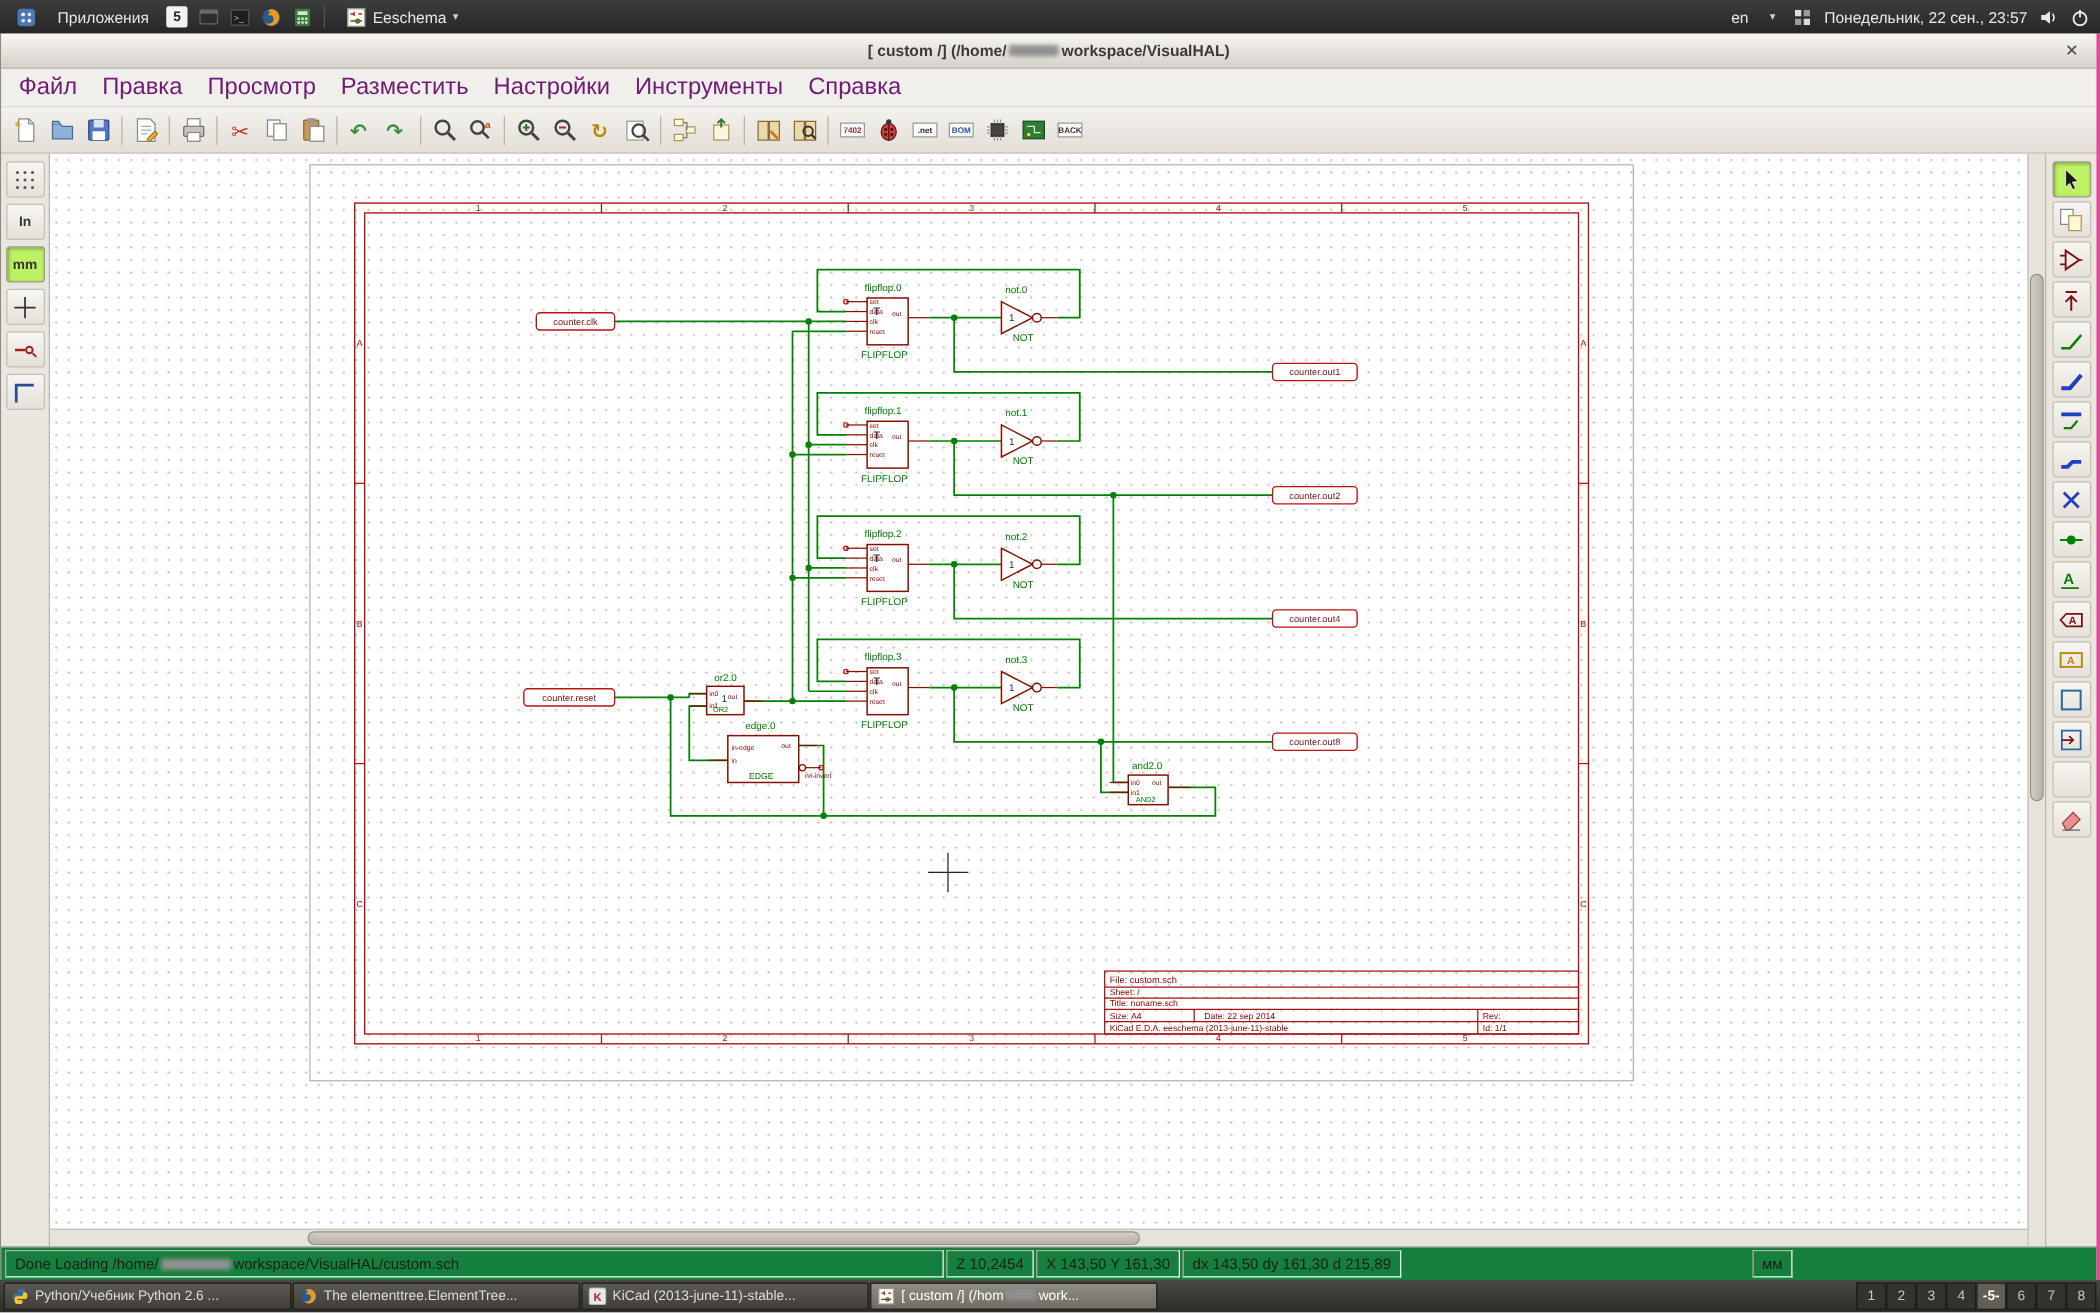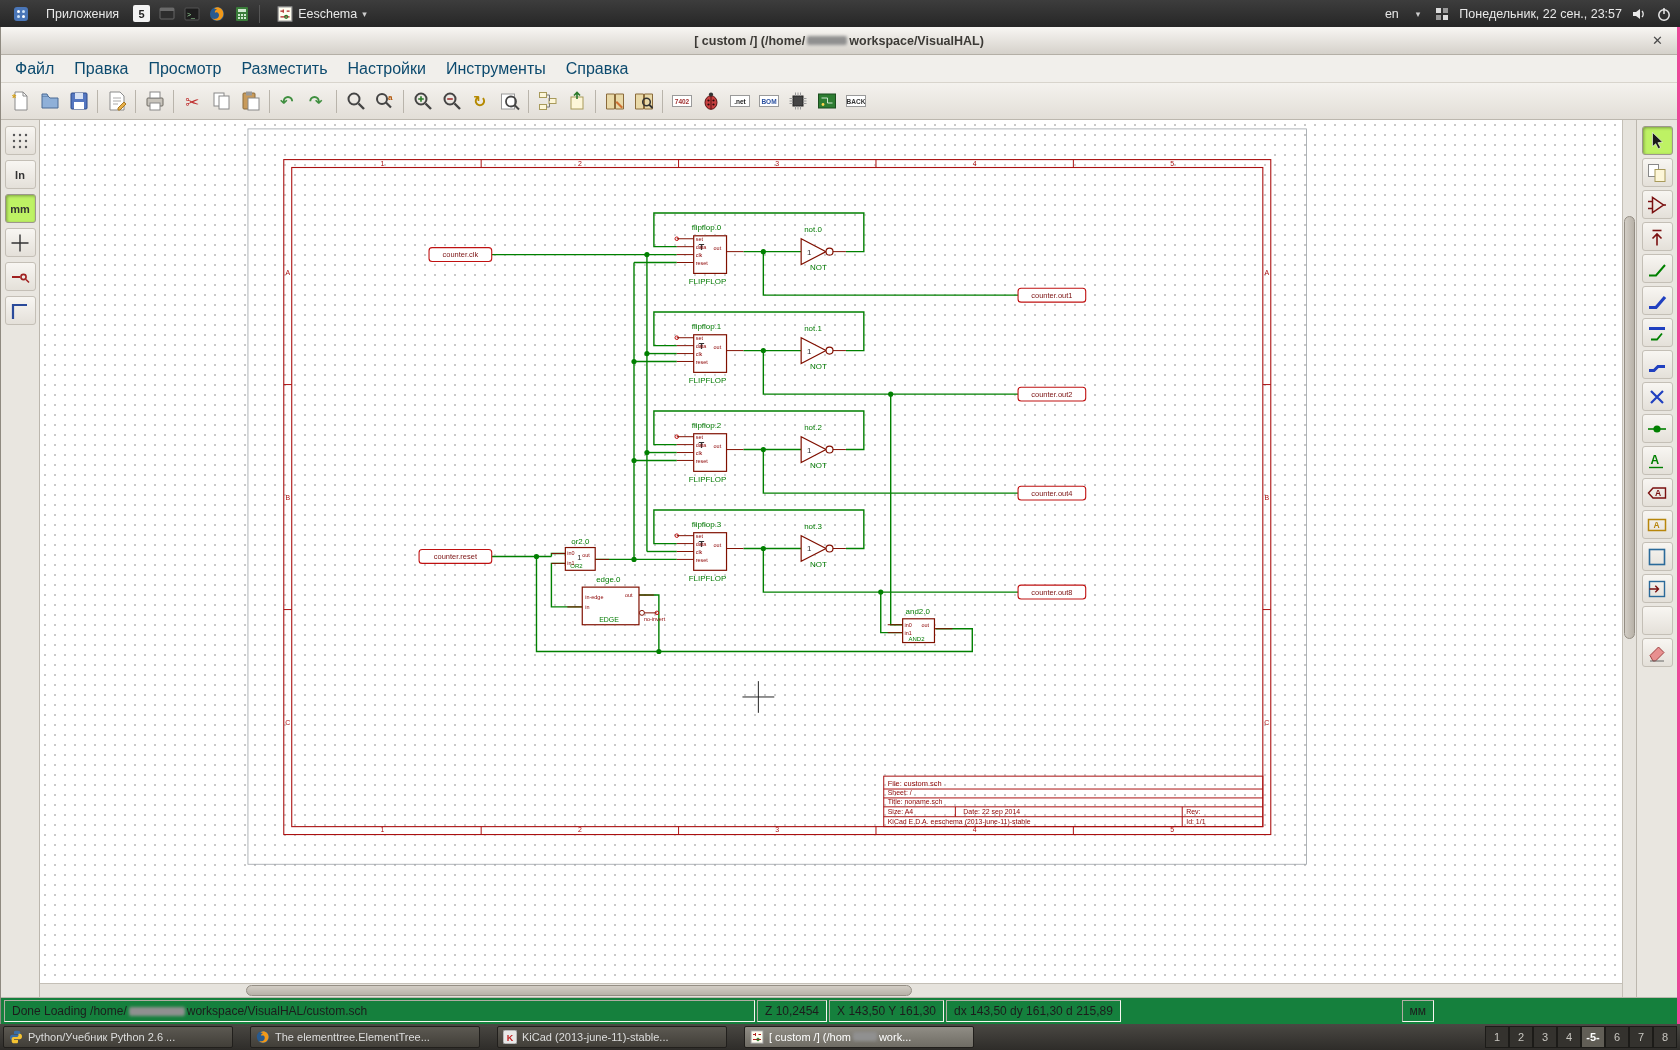--- a/index.html
+++ b/index.html
@@ -20,21 +20,21 @@
 
   
   .window{flex:1;display:flex;flex-direction:column;background:#ece9e3;
           border-left:1px solid #8f8a80;border-right:3px solid #ec4899;min-height:0;}
   .titlebar{flex:0 0 27px;background:linear-gradient(#f8f6f3,#d5d1ca);border-bottom:1px solid #b4afa6;
             display:flex;align-items:center;position:relative;}
   .title{flex:1;text-align:center;font-size:12.5px;font-weight:bold;color:#3c3a36;}
   .close-btn{position:absolute;right:10px;top:4px;width:19px;height:19px;display:flex;align-items:center;
              justify-content:center;color:#4a4a4a;font-size:13px;border-radius:3px;}
   .menubar{flex:0 0 27px;display:flex;align-items:center;background:#f1efeb;border-bottom:1px solid #d8d4cc;padding:0 4px;}
-  .menu-item{padding:4px 10px;font-size:16px;color:#0c4a6e;}
+  .menu-item{padding:4px 10px;font-size:19px;color:#701a75;}
   .toolbar{flex:0 0 36px;display:flex;align-items:center;background:linear-gradient(#f4f2ee,#e2ded7);
            border-bottom:1px solid #bcb7ae;padding:0 5px;}
   .tbtn{width:29px;height:29px;display:flex;align-items:center;justify-content:center;border-radius:3px;}
   .tsep{width:1px;height:23px;background:#b9b4ab;margin:0 4px;}
 
   .main{flex:1;display:flex;min-height:0;}
   .side-tools{background:#e9e6e0;display:flex;flex-direction:column;align-items:center;padding-top:6px;}
   .left-tools{flex:0 0 38px;border-right:1px solid #bcb7ae;gap:5px;}
   .right-tools{flex:0 0 40px;border-left:1px solid #bcb7ae;gap:3px;}
   .side-btn{width:29px;height:27px;display:flex;align-items:center;justify-content:center;flex:0 0 27px;
@@ -57,21 +57,21 @@
   .statusbar{flex:0 0 24px;display:flex;align-items:stretch;background:#15803d;border-top:1px solid #bcb7ae;
              font-size:12px;color:#1c1c1c;padding:1px 2px;}
   .sb-field{display:flex;align-items:center;padding:0 7px;margin:1px;border:1px solid;
             border-color:#b1aca3 #f8f6f2 #f8f6f2 #b1aca3;white-space:nowrap;overflow:hidden;}
   .sb-msg{flex:0 0 735px;}
   .sb-spacer{flex:1;}
   .sb-tail{flex:0 0 240px;}
 
   
   .taskbar{flex:0 0 26px;background:linear-gradient(#4a4843,#2e2c29);display:flex;align-items:center;padding:0 3px;gap:4px;}
-  #taskbuttons{display:flex;gap:17px;}
+  #taskbuttons{display:flex;gap:1px;}
   .task-btn{width:218px;height:20px;display:flex;align-items:center;gap:5px;padding:0 5px;
             background:linear-gradient(#5c5952,#413e38);border:1px solid #211f1c;border-radius:2px;
             color:#ddd;font-size:11px;overflow:hidden;white-space:nowrap;}
   .task-btn.active{background:linear-gradient(#908d85,#6f6c64);color:#fff;}
   .task-ico{flex:0 0 14px;display:flex;}
   .task-label{overflow:hidden;text-overflow:ellipsis;}
   .pager{margin-left:auto;display:flex;}
   .pager-cell{width:22px;height:20px;display:flex;align-items:center;justify-content:center;
               background:#34322e;border:1px solid #1c1b18;color:#c8c6c0;font-size:11px;}
   .pager-cell.active{background:#615e56;color:#fff;font-weight:bold;}

